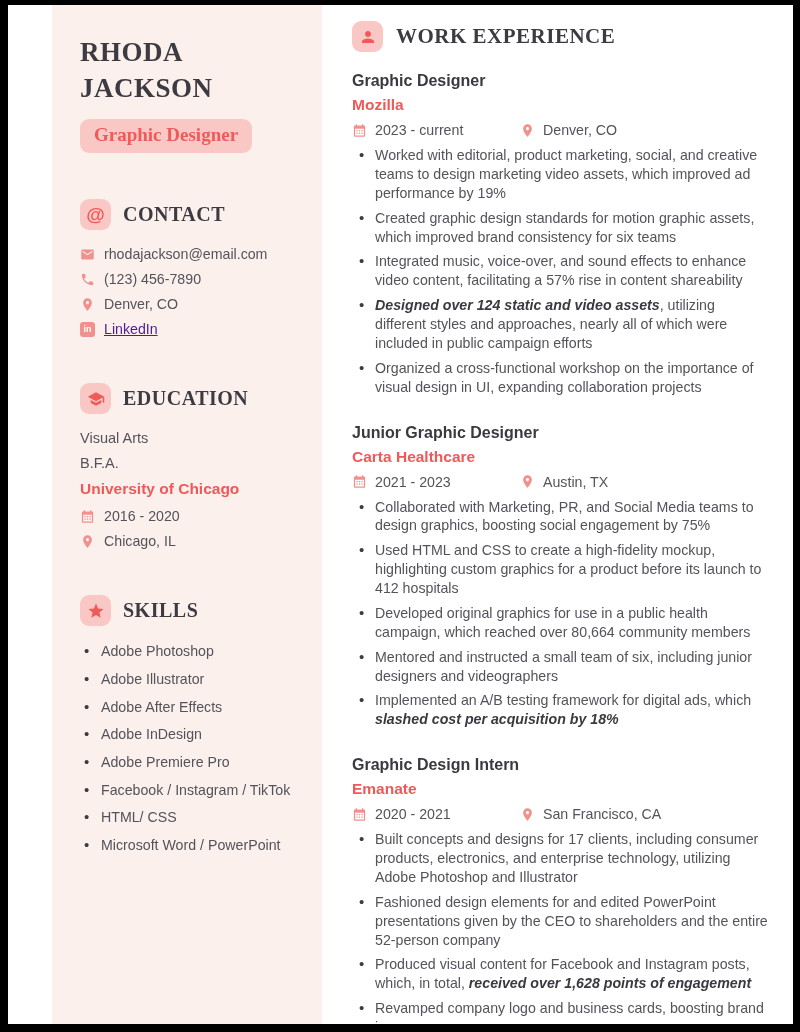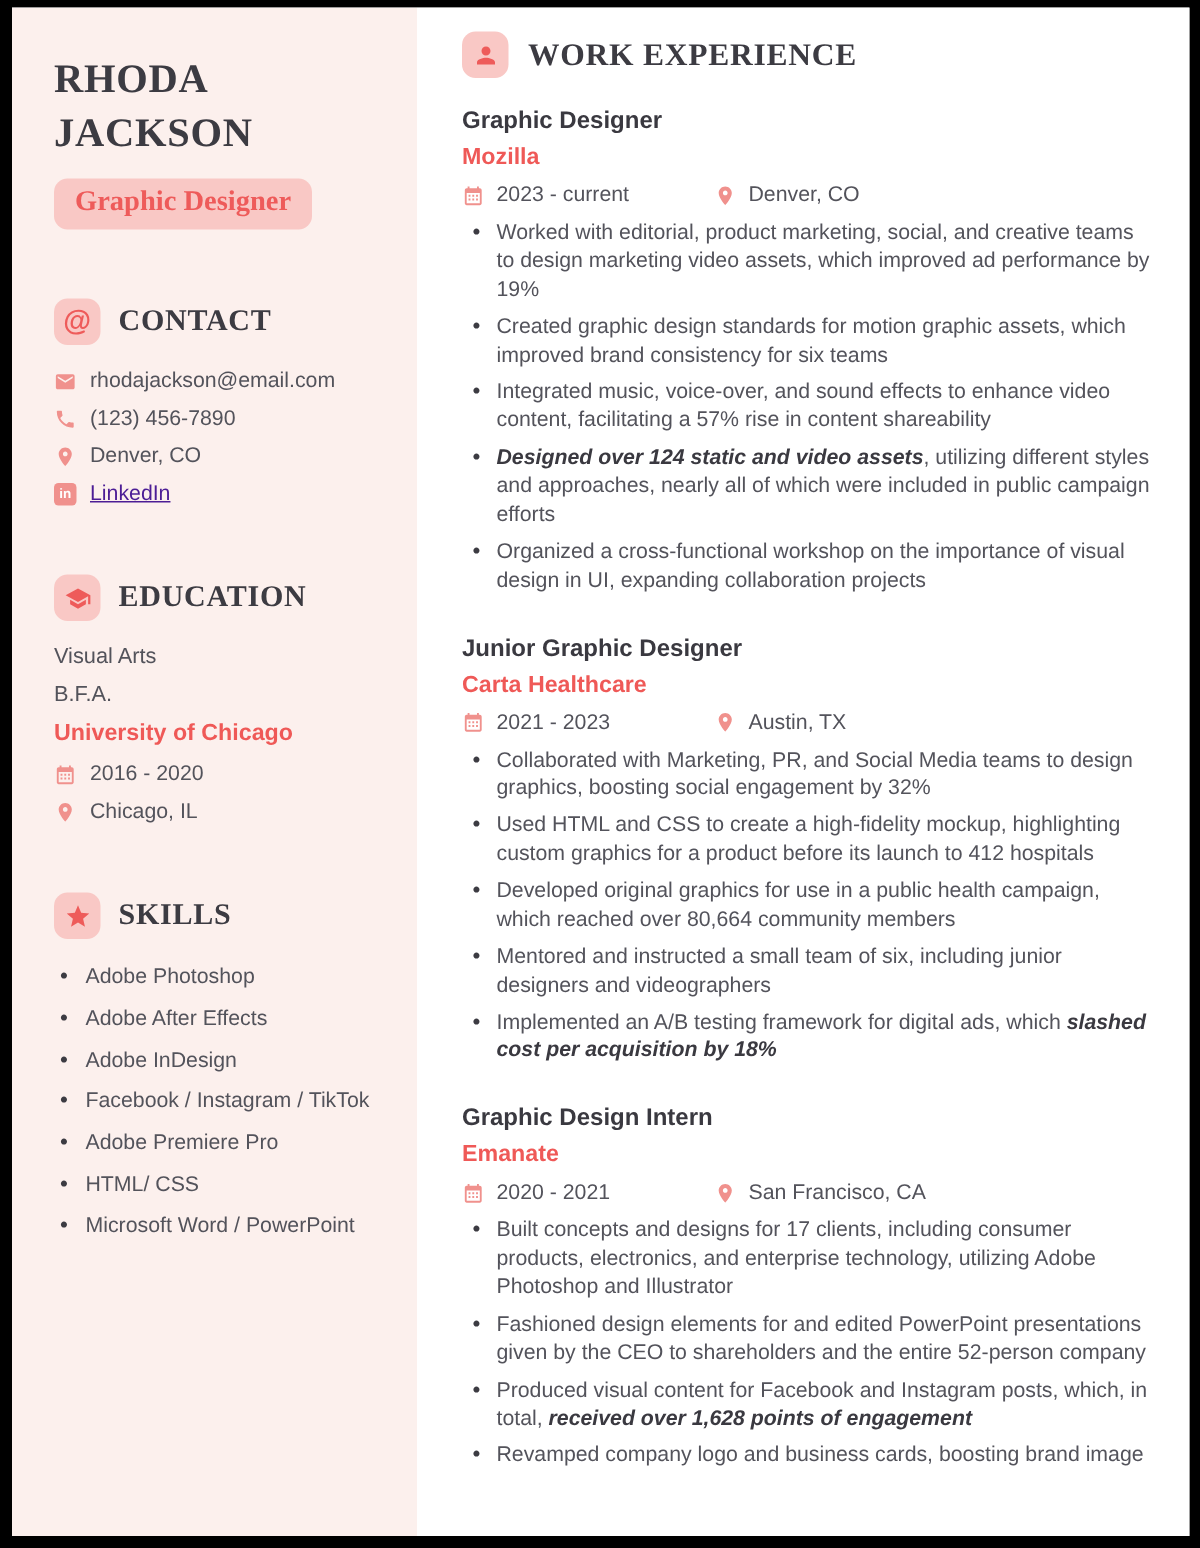--- a/index.html
+++ b/index.html
@@ -2,21 +2,21 @@
 <html><head>
 <meta charset="utf-8">
 <style>
   * { margin:0; padding:0; box-sizing:border-box; }
   html,body { width:800px; height:1032px; background:#000; overflow:hidden;
               font-family:"Liberation Sans", sans-serif; }
   .frame { position:absolute; left:8px; top:5px; width:785px; height:1019px;
            display:flex; background:#fff; overflow:hidden; }
 
   
-  .sidebar { width:270px; flex:0 0 270px; background:#fcf0ed; padding:30px 28px 0 28px; }
+  .sidebar { width:270px; flex:0 0 270px; background:#fcf0ed; padding:30px 28px 0 28px;margin-left:44px; }
   .name { font-family:"Liberation Serif", serif; font-weight:700; font-size:27px;
           line-height:1.32; color:#3c3b42; letter-spacing:.5px; max-width:190px; }
   .badge { display:inline-block; margin-top:13px; background:#f9c8c5; color:#ee5b5a;
            font-family:"Liberation Serif", serif; font-weight:700; font-size:19px;
            padding:5px 14px 7px; border-radius:9px; }
 
   .side-section { margin-top:46px; }
   .side-heading { display:flex; align-items:center; gap:12px; margin-bottom:16px; }
   .chip { width:31px; height:31px; border-radius:9px; background:#f9c8c5; color:#ee5b5a;
           display:flex; align-items:center; justify-content:center; flex:0 0 31px; }
@@ -145,24 +145,25 @@
       <div class="side-heading">
         <span class="chip" id="skills-chip">
             <svg viewBox="0 0 24 24">
               <path d="M12 17.27 18.18 21l-1.64-7.03L22 9.24l-7.19-.61L12 2 9.19 8.63 2 9.24l5.46 4.73L5.82 21z"></path>
             </svg>
           </span>
         <span class="side-heading-text">SKILLS</span>
       </div>
       <ul class="plain-list" id="skills-list">
           <li>Adobe Photoshop</li>
+          <li>Adobe Illustrator</li>
           <li>Adobe After Effects</li>
           <li>Adobe InDesign</li>
+          <li>Adobe Premiere Pro</li>
           <li>Facebook / Instagram / TikTok</li>
-          <li>Adobe Premiere Pro</li>
           <li>HTML/ CSS</li>
           <li>Microsoft Word / PowerPoint</li>
         </ul>
     </section>
   </aside>
 
   <main class="main">
     <div class="main-heading">
       <span class="chip" id="work-chip">
           <svg viewBox="0 0 24 24">
@@ -216,21 +217,21 @@
             <span class="meta-item">
               <span style="display: flex;">
                 <svg viewBox="0 0 24 24" style="width: 15px; height: 15px; fill: rgb(240, 145, 141);">
                   <path d="M12 2C8.13 2 5 5.13 5 9c0 5.25 7 13 7 13s7-7.75 7-13c0-3.87-3.13-7-7-7zm0 9.5c-1.38 0-2.5-1.12-2.5-2.5s1.12-2.5 2.5-2.5 2.5 1.12 2.5 2.5-1.12 2.5-2.5 2.5z"></path>
                 </svg>
               </span>
               <span>Austin, TX</span>
             </span>
           </div>
           <ul class="bullets">
-            <li><span>Collaborated with Marketing, PR, and Social Media teams to design graphics, boosting social engagement by 32%</span></li>
+            <li><span>Collaborated with Marketing, PR, and Social Media teams to design graphics, boosting social engagement by 75%</span></li>
             <li><span>Used HTML and CSS to create a high-fidelity mockup, highlighting custom graphics for a product before its launch to 412 hospitals</span></li>
             <li><span>Developed original graphics for use in a public health campaign, which reached over 80,664 community members</span></li>
             <li><span>Mentored and instructed a small team of six, including junior designers and videographers</span></li>
             <li><span>Implemented an A/B testing framework for digital ads, which </span><span class="em-seg">slashed cost per acquisition by 18%</span></li>
           </ul>
         </section>
         <section class="job">
           <div class="job-title">Graphic Design Intern</div>
           <div class="job-company">Emanate</div>
           <div class="job-meta">

